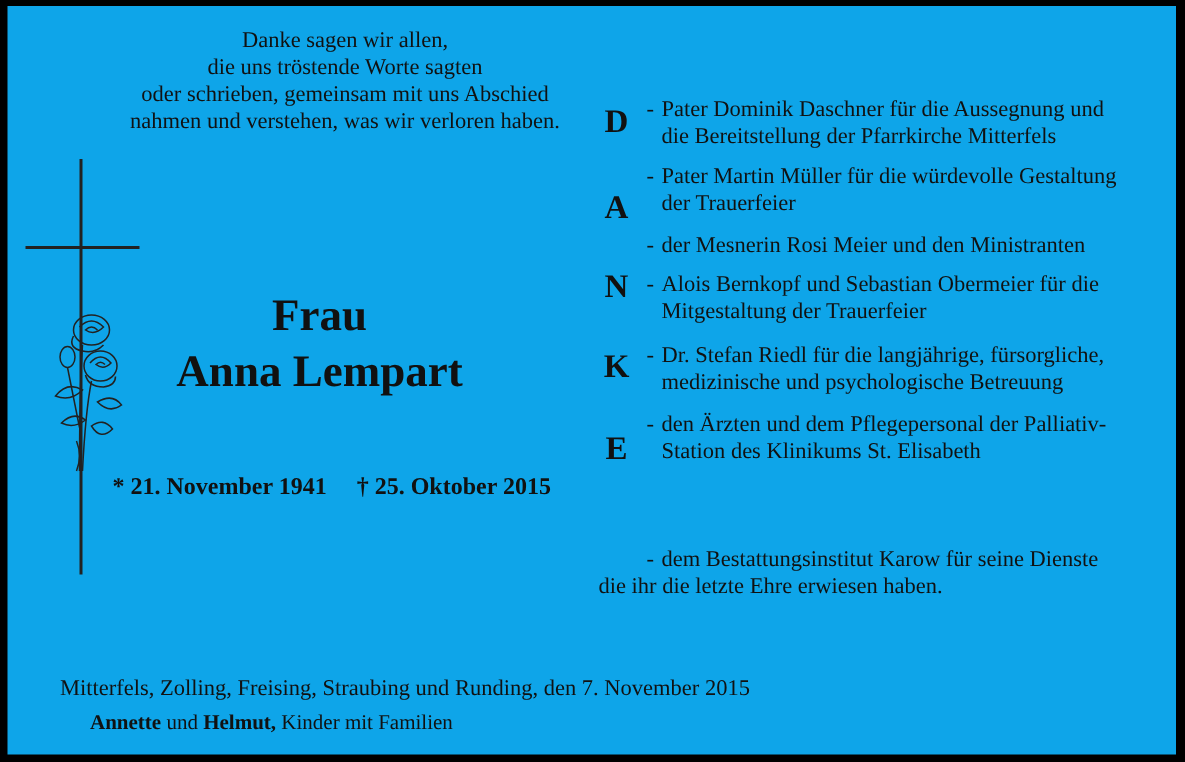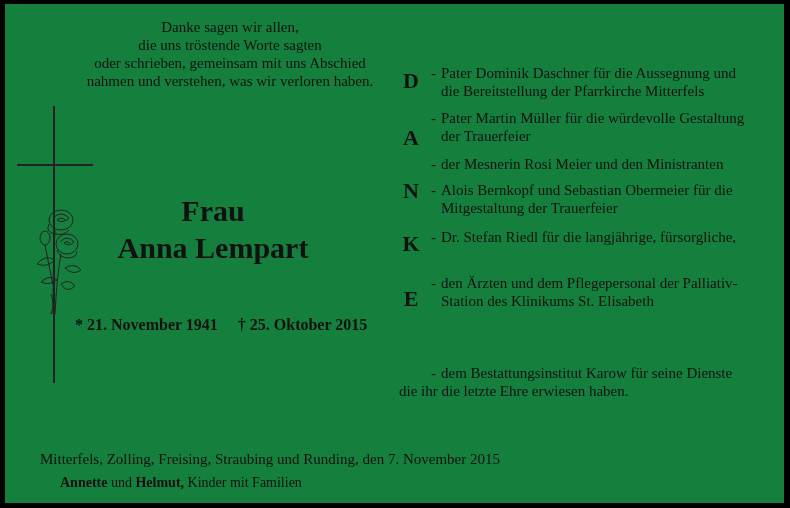--- a/index.html
+++ b/index.html
@@ -1,19 +1,19 @@
 <!DOCTYPE html>
 <html><head>
 <meta charset="utf-8">
 <style>
   html, body { margin: 0; padding: 0; background: #000; }
   body { width: 790px; height: 508px; position: relative; overflow: hidden; }
   .frame {
     position: absolute; left: 5px; top: 4px; width: 779px; height: 499px;
-    background: #15803d; color: #111;
+    background: #0ea5e9; color: #111;
     font-family: "Liberation Serif", "DejaVu Serif", serif;
   }
   .abs { position: absolute; }
   .intro {
     left: 60px; top: 14px; width: 330px; text-align: center;
     font-size: 15px; line-height: 18px;
   }
   .intro div { white-space: nowrap; }
   .cross-v { left: 48px; top: 102px; width: 2px; height: 277px; background: #222; }
   .cross-h { left: 12px; top: 160px; width: 76px; height: 2px; background: #222; }
@@ -114,20 +114,21 @@
   </div>
   <div class="abs thanks-item" style="top:113px">
     <div class="line1"><span class="dash">-</span><span>der Mesnerin Rosi Meier und den Ministranten</span></div>
   </div>
   <div class="abs thanks-item" style="top:139px">
     <div class="line1"><span class="dash">-</span><span>Alois Bernkopf und Sebastian Obermeier für die</span></div>
     <div class="line2">Mitgestaltung der Trauerfeier</div>
   </div>
   <div class="abs thanks-item" style="top:186px">
     <div class="line1"><span class="dash">-</span><span>Dr. Stefan Riedl für die langjährige, fürsorgliche,</span></div>
+    <div class="line2">medizinische und psychologische Betreuung</div>
   </div>
   <div class="abs thanks-item" style="top:232px">
     <div class="line1"><span class="dash">-</span><span>den Ärzten und dem Pflegepersonal der Palliativ-</span></div>
     <div class="line2">Station des Klinikums St. Elisabeth</div>
   </div>
   <div class="abs thanks-item" style="top:322px">
     <div class="line1"><span class="dash">-</span><span>dem Bestattungsinstitut Karow für seine Dienste</span></div>
   </div>
 
   <div class="abs closing">

